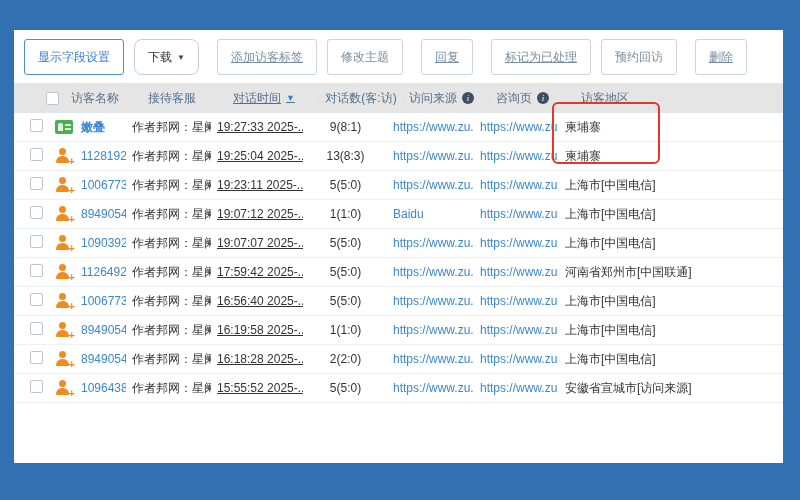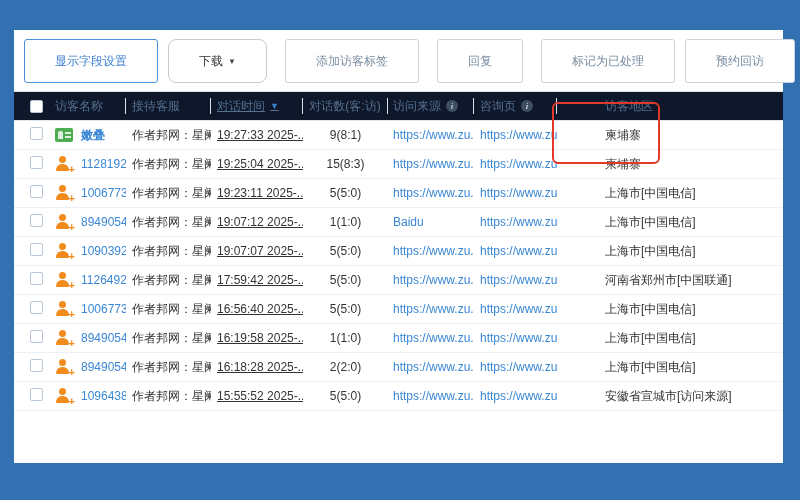--- a/index.html
+++ b/index.html
@@ -2,42 +2,42 @@
 <html><head>
 <meta charset="utf-8">
 <style>
   * { margin:0; padding:0; box-sizing:border-box; }
   html,body { width:800px; height:500px; overflow:hidden; }
   body { background:#3270b2; font-family:"Liberation Sans","DejaVu Sans",sans-serif; font-size:12px; }
   .panel { position:absolute; left:14px; top:30px; width:769px; height:433px; background:#ffffff; }
 
   
   .toolbar { display:flex; align-items:center; padding:9px 10px 8px 10px; }
-  .btn { height:44px; line-height:26px; padding:0 30px; margin-right:10px; background:#fff;
+  .btn { height:36px; line-height:26px; padding:0 13px; margin-right:10px; background:#fff;
          border:1px solid #ccd4dc; border-radius:3px; color:#7a8da0; font-size:12px; cursor:pointer; white-space:nowrap; }
   .btn.primary { border-color:#4a90d9; color:#3a7fd0; }
   .btn.dropdown { color:#333; border-color:#c4cdd6;border-radius:8px; }
   .btn.dropdown .caret { font-size:8px; color:#444; margin-left:5px; vertical-align:1px; }
-  .gap { margin-left:8px; }
-
-  
-  .thead { display:flex; align-items:center; height:30px; background:#0f172a;
-           border-top:1px solid #dfe6ee; border-bottom:1px solid #dfe6ee; color:#54708f; }
+  .gap { margin-left:8px;text-decoration:underline; }
+
+  
+  .thead { display:flex; align-items:center; height:30px; background:#e5e5e5;
+           border-top:1px solid #dfe6ee; border-bottom:1px solid #dfe6ee; color:#54708f;padding-left:16px; }
   .thead .cell { display:flex; align-items:center; height:16px; }
   .thead .sep { border-right:1px solid #d8e0ea; }
   .row { display:flex; align-items:center; height:29px; border-bottom:1px solid #eceff3; color:#333; }
   .cell { overflow:hidden; white-space:nowrap; }
   .c-check { width:36px; padding-left:16px; flex:none; }
   .c-name  { width:76px; padding-left:5px; flex:none; display:flex; align-items:center; }
   .c-agent { width:85px; padding-left:6px; flex:none;text-align:right; }
   .c-time  { width:92px; padding-left:6px; flex:none;text-decoration:underline; }
   .c-count { width:85px; flex:none; text-align:center; justify-content:flex-end; }
   .c-source{ width:86px; padding-left:5px; flex:none; }
   .c-page  { width:83px; padding-left:6px; flex:none; }
-  .c-region{ flex:1; padding-left:8px;margin-left:40px; }
+  .c-region{ flex:1; padding-left:8px; }
   .link { color:#3a87d5; }
   .row:first-child .c-name .link { font-weight:bold; }
   .sort-caret { color:#3a7fd0; font-size:9px; margin-left:5px; }
   .info { display:inline-block; width:12px; height:12px; margin-left:5px; border-radius:50%;
           background:#3d4f63; color:#fff; font-size:9px; line-height:12px; text-align:center;
           font-family:"Liberation Serif",serif; font-style:italic; }
 
   
   .checkbox { display:inline-block; width:13px; height:13px; background:#fff;
               border:1px solid #b9c6d4; border-radius:2px; }
@@ -59,20 +59,21 @@
 </style>
 </head>
 <body>
 
 <div class="panel">
 
   <div class="toolbar">
     <button class="btn primary">显示字段设置</button>
     <button class="btn dropdown"><span>下载</span><span class="caret">▼</span></button>
     <button class="btn gap">添加访客标签</button>
+    <button class="btn">修改主题</button>
     <button class="btn gap">回复</button>
     <button class="btn gap">标记为已处理</button>
     <button class="btn">预约回访</button>
     <button class="btn gap">删除</button>
   </div>
 
   <div class="thead">
     <div class="cell c-check">
         <span class="checkbox"></span>
       </div>
@@ -126,21 +127,21 @@
 
       <span class="pa">
             <span class="pa-head"></span>
             <span class="pa-body"></span>
             <span class="pa-plus">+</span>
           </span>
       <span class="link">11281922...</span>
     </div>
     <div class="cell c-agent">作者邦网：星阑</div>
     <div class="cell c-time">19:25:04 2025-...</div>
-    <div class="cell c-count">15(8:3)</div>
+    <div class="cell c-count">13(8:3)</div>
     <div class="cell c-source link">https://www.zu...</div>
     <div class="cell c-page link">https://www.zu...</div>
     <div class="cell c-region">柬埔寨</div>
   </div>
       <div class="row">
     <div class="cell c-check"><span class="checkbox"></span></div>
     <div class="cell c-name">
 
       <span class="pa">
             <span class="pa-head"></span>

